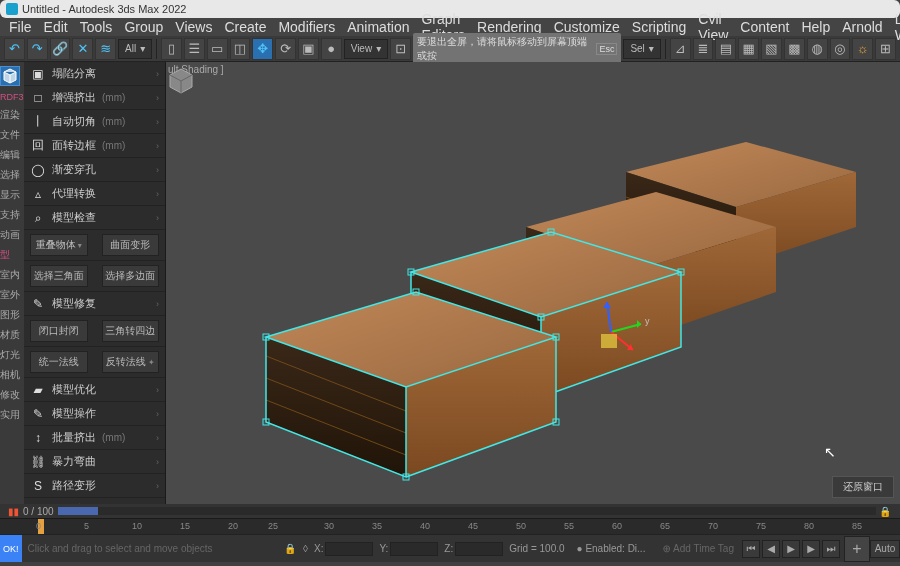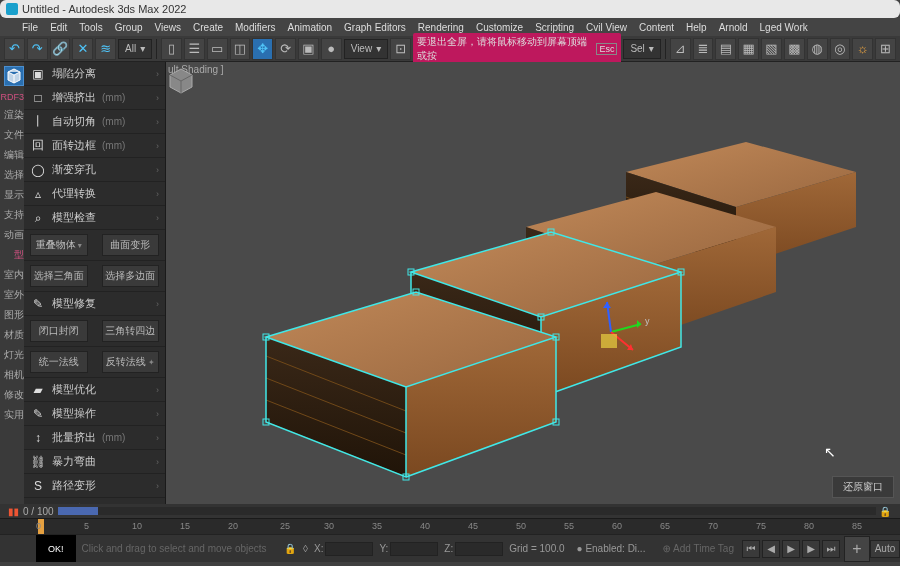--- a/index.html
+++ b/index.html
@@ -1,29 +1,29 @@
 <!DOCTYPE html>
 <html><head>
 <meta charset="utf-8">
 <style>
 * { margin:0; padding:0; box-sizing:border-box; font-family:"Microsoft YaHei","Segoe UI",Tahoma,sans-serif; }
 body { width:900px; height:566px; background:#404040; overflow:hidden; font-size:11px; color:#ccc; position:relative; }
 .titlebar { height:18px; background:#e8e8e8; color:#333; font-size:11px; padding:2px 6px; display:flex; align-items:center;border-radius:6px; }
 .titlebar .icon { width:12px; height:12px; background:#1aa0cc; margin-right:4px; border-radius:2px; }
-.menubar { height:18px; background:#444; display:flex; align-items:center; padding:0 16px; font-size:10px; }
+.menubar { height:18px; background:#444; display:flex; align-items:center; padding:0 3px; font-size:14px; }
 .menubar span { padding:0 6px; color:#ddd; cursor:default; }
 .toolbar { height:26px; background:#3a3a3a; border-bottom:1px solid #222; display:flex; align-items:center; padding:0 4px; gap:2px; }
 .toolbar .tb-btn { width:22px; height:22px; background:#444; border:1px solid #333; display:flex; align-items:center; justify-content:center; color:#bbb; font-size:13px; }
 .toolbar .tb-btn.blue { color:#4fc3f7; }
 .toolbar .tb-drop { background:#333; border:1px solid #222; height:20px; padding:0 6px; font-size:10px; display:flex; align-items:center; color:#bbb; gap:4px; }
 .toolbar .tb-sep { width:1px; height:20px; background:#222; margin:0 2px; }
-.toolbar .tip { background:#be185d; padding:2px 4px; font-size:10px; color:#ddd; border-radius:2px; display:flex; align-items:center; gap:2px; }
+.toolbar .tip { background:#737373; padding:2px 4px; font-size:10px; color:#ddd; border-radius:2px; display:flex; align-items:center; gap:2px; }
 .toolbar .tip .esc { border:1px solid #888; padding:0 2px; font-size:9px; }
 .main { display:flex; height:442px; }
-.left-strip { width:24px; background:#3a3a3a; display:flex; flex-direction:column; align-items:flex-end; padding-top:4px; gap:6px; font-size:10px; color:#aaa; }
+.left-strip { width:24px; background:#3a3a3a; display:flex; flex-direction:column; align-items:flex-start; padding-top:4px; gap:6px; font-size:10px; color:#aaa; }
 .left-strip .ls-btn { width:20px; height:20px; display:flex; align-items:center; justify-content:center; border:1px solid transparent; }
 .left-strip .ls-btn.active { background:#2a6fb0; border-color:#4a8fd0; }
 .side-panel { width:142px; background:#2c2c2c; border-right:1px solid #1a1a1a; overflow-y:auto; }
 .panel-row { height:24px; border-bottom:1px solid #222; display:flex; align-items:center; padding:0 6px; gap:6px; color:#ccc; font-size:11px; position:relative; }
 .panel-row .ri { width:16px; text-align:center; font-size:12px; color:#ddd; }
 .panel-row .arrow { position:absolute; right:6px; color:#666; font-size:9px; }
 .panel-row .mm { color:#777; font-size:10px; }
 .panel-sub { display:flex; gap:14px; padding:4px 6px; border-bottom:1px solid #222; }
 .panel-sub .sb { flex:1; background:#3a3a3a; border:1px solid #222; font-size:10px; padding:3px 0; text-align:center; color:#bbb; }
 .panel-sub .sb.icon-after::after { content:" ▾"; color:#888; font-size:8px; }
@@ -35,21 +35,21 @@
 .viewport svg { position:absolute; top:0; left:0; }
 .cursor { position:absolute; left:658px; top:382px; font-size:14px; color:#fff; }
 .timebar { height:14px; background:#333; display:flex; align-items:center; padding:0 8px; font-size:10px; color:#aaa; gap:4px; }
 .timebar .play { color:#e53; }
 .timebar .track { flex:1; height:8px; background:#2a2a2a; position:relative; }
 .timebar .track::before { content:""; position:absolute; left:0; width:40px; height:100%; background:#4a68b0; }
 .ruler { height:16px; background:#2a2a2a; border-top:1px solid #1a1a1a; position:relative; font-size:9px; color:#888; }
 .ruler .mk { position:absolute; left:38px; top:0; width:6px; height:100%; background:#e5a040; }
 .ruler span { position:absolute; top:2px; }
 .status { height:28px; background:#333; border-top:1px solid #222; display:flex; align-items:center; font-size:10px; color:#999; }
-.status .ok { background:#000000; color:#fff; padding:7px 12px; font-size:9px; margin-right:6px; align-self:stretch; display:flex; align-items:center;margin-left:36px; }
+.status .ok { background:#3b82f6; color:#fff; padding:7px 3px; font-size:9px; margin-right:6px; align-self:stretch; display:flex; align-items:center; }
 .status .info { flex:1; display:flex; flex-direction:column; justify-content:center; gap:1px; }
 .status .coords { display:flex; gap:6px; align-items:center; }
 .status .co { display:flex; align-items:center; gap:2px; }
 .status .co input { width:48px; height:14px; background:#2a2a2a; border:1px solid #222; color:#ccc; font-size:10px; padding:0 2px; }
 .status .rbtns { display:flex; gap:2px; margin-left:8px; }
 .status .rb { width:18px; height:18px; background:#3a3a3a; border:1px solid #222; display:flex; align-items:center; justify-content:center; color:#aaa; font-size:10px; }
 .status .plus { width:26px; height:26px; background:#444; border:1px solid #222; display:flex; align-items:center; justify-content:center; color:#aaa; font-size:16px; margin-left:4px; }
 </style>
 </head>
 <body>
@@ -321,21 +321,21 @@
   <span>🔒</span>
 </div>
 
 <div class="ruler">
   <div class="mk"></div>
   <span style="left:36px">0</span>
   <span style="left:84px">5</span>
   <span style="left:132px">10</span>
   <span style="left:180px">15</span>
   <span style="left:228px">20</span>
-  <span style="left:280px">25</span>
+  <span style="left:268px">25</span>
   <span style="left:324px">30</span>
   <span style="left:372px">35</span>
   <span style="left:420px">40</span>
   <span style="left:468px">45</span>
   <span style="left:516px">50</span>
   <span style="left:564px">55</span>
   <span style="left:612px">60</span>
   <span style="left:660px">65</span>
   <span style="left:708px">70</span>
   <span style="left:756px">75</span>

